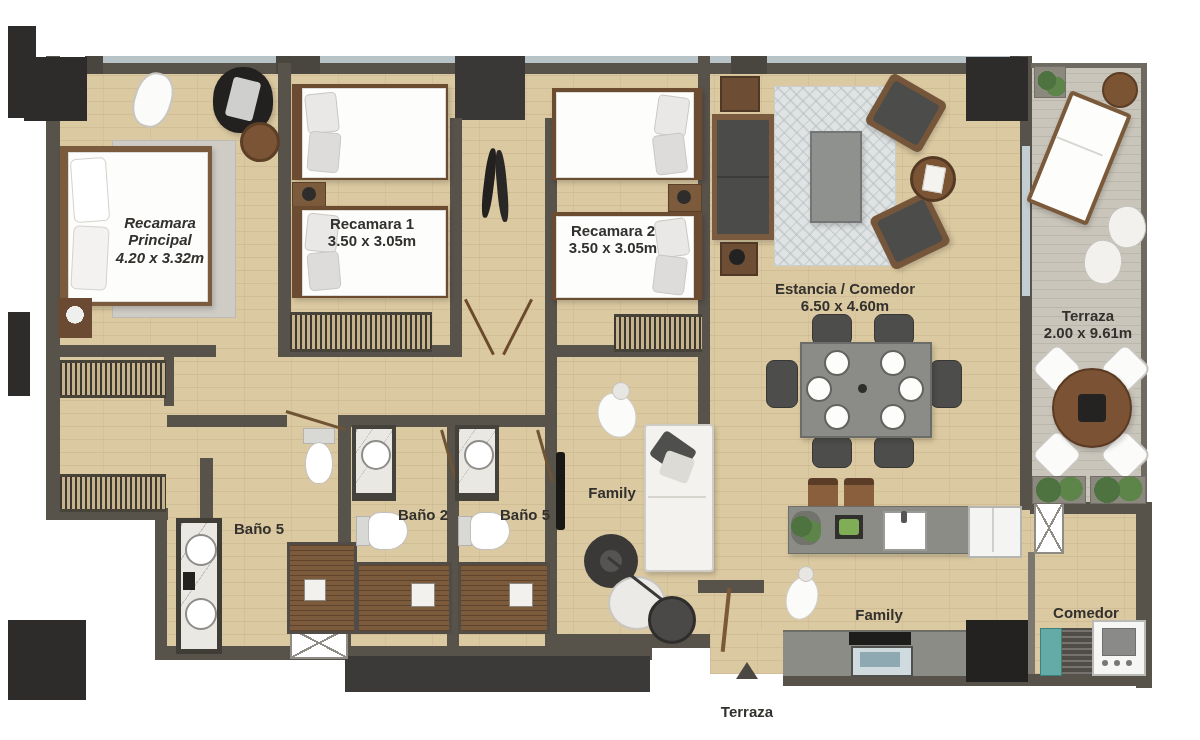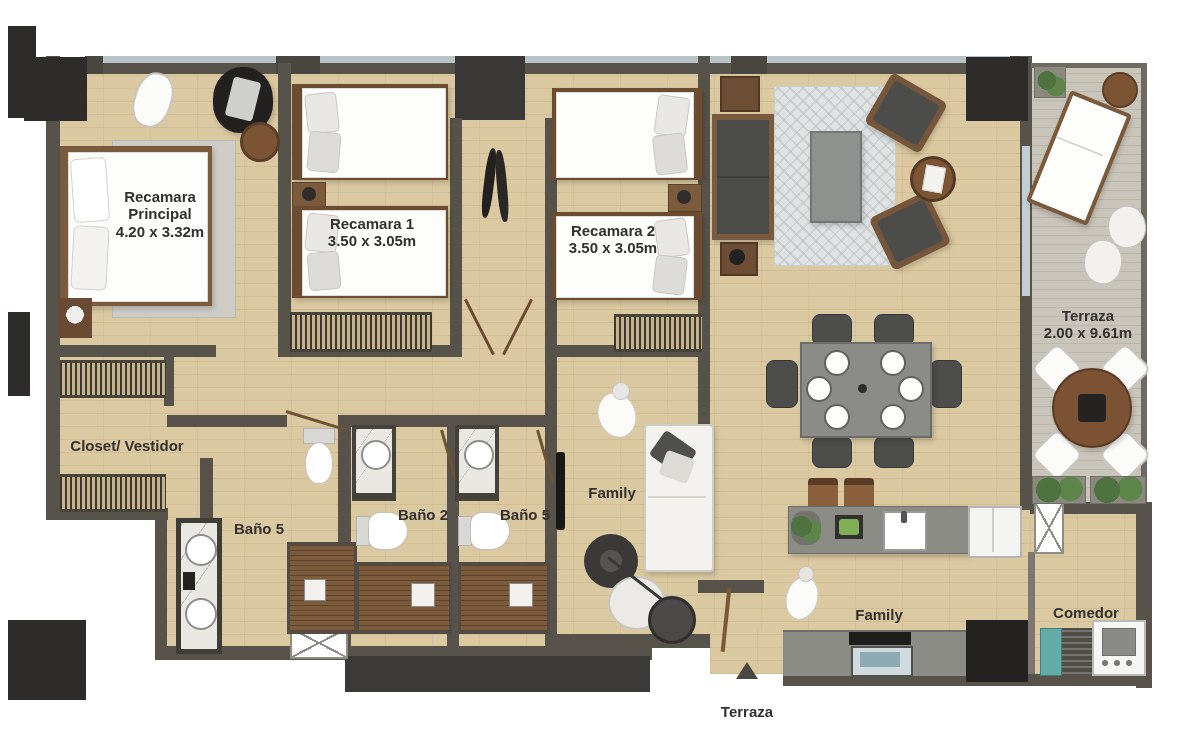--- a/index.html
+++ b/index.html
@@ -273,40 +273,41 @@
   <div class="abs" style="left:1038px;top:350px;width:34px;height:34px;background:#fbfbf9;border:2px solid #c9c6c0;border-radius:8px;transform:rotate(45deg);"></div>
   <div class="abs" style="left:1106px;top:350px;width:34px;height:34px;background:#fbfbf9;border:2px solid #c9c6c0;border-radius:8px;transform:rotate(45deg);"></div>
   <div class="abs" style="left:1038px;top:436px;width:34px;height:34px;background:#fbfbf9;border:2px solid #c9c6c0;border-radius:8px;transform:rotate(45deg);"></div>
   <div class="abs" style="left:1106px;top:436px;width:34px;height:34px;background:#fbfbf9;border:2px solid #c9c6c0;border-radius:8px;transform:rotate(45deg);"></div>
   <div class="abs sh" style="left:1052px;top:368px;width:76px;height:76px;background:#7b5233;border:2px solid #5a3a22;border-radius:50%;">
     <div class="abs" style="left:24px;top:24px;width:28px;height:28px;background:#242322;border-radius:4px;"></div>
   </div>
   <div class="abs" style="left:1032px;top:476px;width:52px;height:26px;background:radial-gradient(circle at 30% 50%,#4f7340 0 32%,rgba(0,0,0,0) 33%),radial-gradient(circle at 72% 45%,#5d8449 0 30%,rgba(0,0,0,0) 31%),#8b887e;border:1px solid #73706a;"></div>
   <div class="abs" style="left:1090px;top:476px;width:54px;height:26px;background:radial-gradient(circle at 30% 50%,#4f7340 0 32%,rgba(0,0,0,0) 33%),radial-gradient(circle at 72% 45%,#5d8449 0 30%,rgba(0,0,0,0) 31%),#8b887e;border:1px solid #73706a;"></div>
 
-  <div class="lbl" style="left:160px;top:214px;">
+  <div class="lbl" style="left:160px;top:240px;font-style:italic;">
     <span>Recamara
 Principal</span>
     <span class="dims">4.20 x 3.32m</span>
   </div>
   <div class="lbl" style="left:372px;top:232px;">
     <span>Recamara 1</span>
     <span class="dims">3.50 x 3.05m</span>
   </div>
   <div class="lbl" style="left:613px;top:239px;">
     <span>Recamara 2</span>
     <span class="dims">3.50 x 3.05m</span>
   </div>
+  <div class="lbl" style="left:845px;top:297px;">
+    <span>Estancia / Comedor</span>
+    <span class="dims">6.50 x 4.60m</span>
+  </div>
   <div class="lbl" style="left:1088px;top:324px;">
     <span>Terraza</span>
     <span class="dims">2.00 x 9.61m</span>
   </div>
-  <div class="lbl" style="left:127px;top:437px;">
-    <span>Closet/ Vestidor</span>
-  </div>
   <div class="lbl" style="left:259px;top:520px;">
     <span>Baño 5</span>
   </div>
   <div class="lbl" style="left:423px;top:506px;">
     <span>Baño 2</span>
   </div>
   <div class="lbl" style="left:525px;top:506px;">
     <span>Baño 5</span>
   </div>
   <div class="lbl" style="left:612px;top:484px;">

